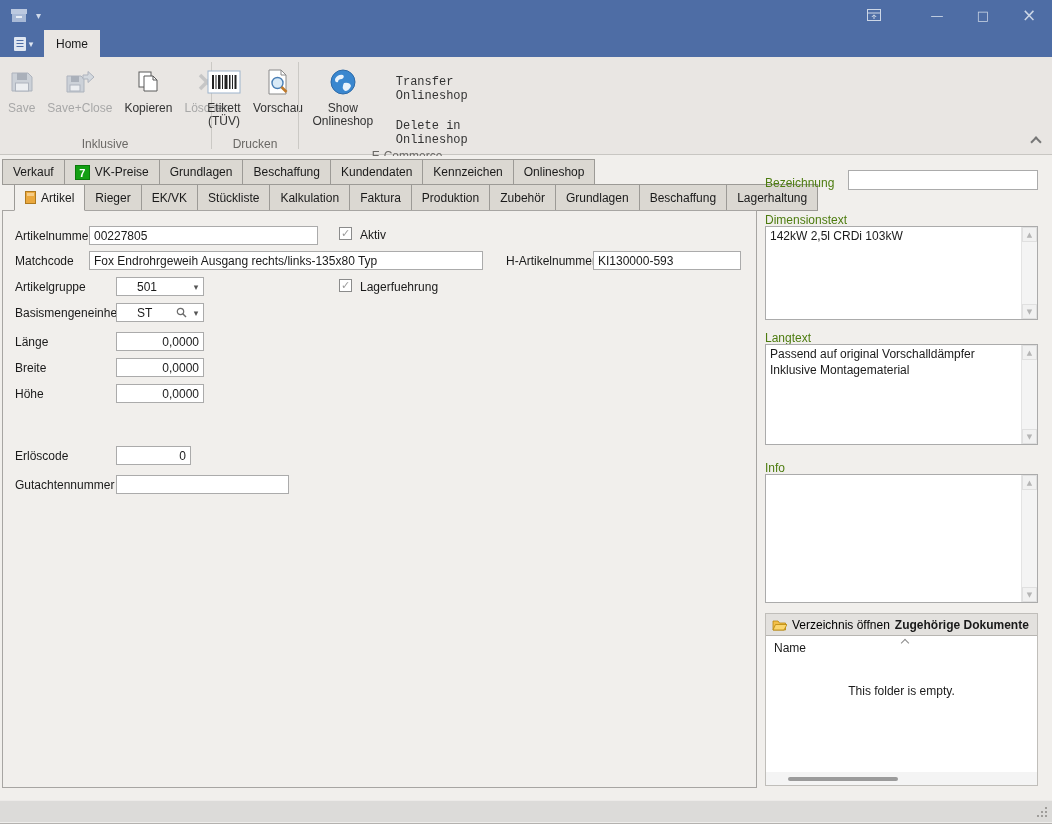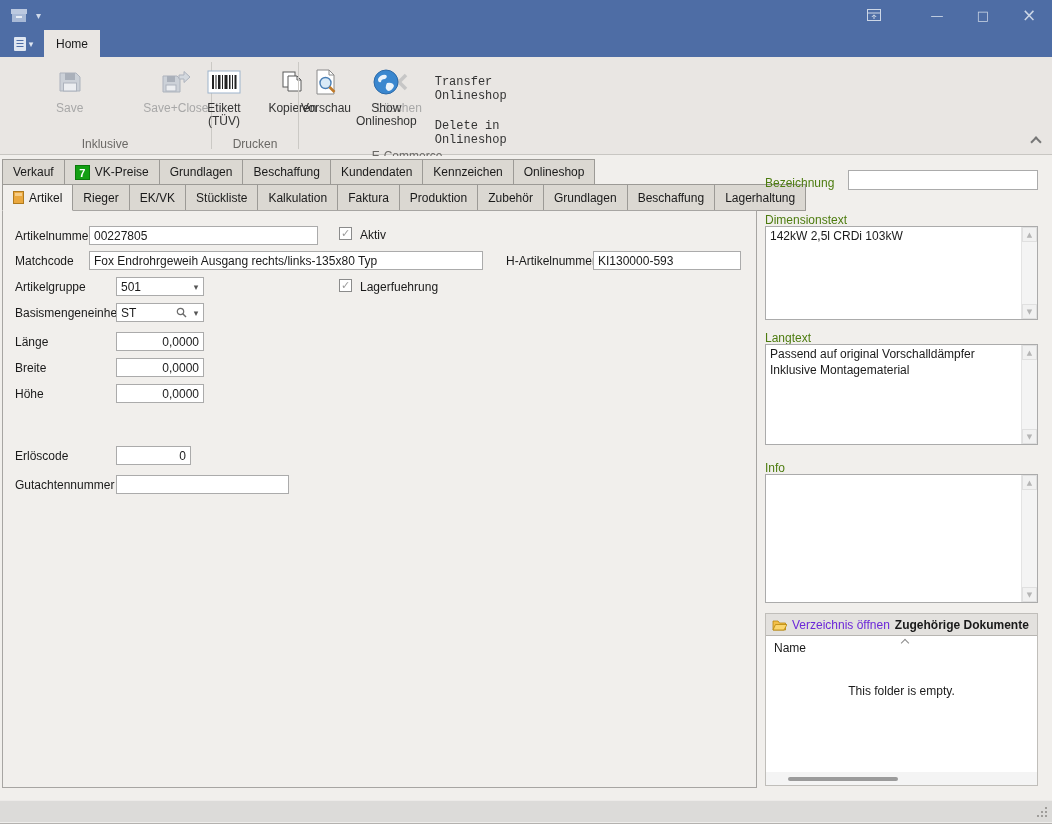--- a/index.html
+++ b/index.html
@@ -19,62 +19,62 @@
   .file-btn { width:34px; height:24px; margin-left:6px; margin-bottom:1px; background:transparent; border:none; display:flex; align-items:center; justify-content:center; gap:2px; }
   .file-caret { color:#dfe6f1; font-size:9px; }
   .home-tab { margin-left:4px; width:56px; height:27px; background:#e9e6e3; display:flex; align-items:center; justify-content:center; color:#1a1a1a; }
 
   
   .ribbon { position:absolute; left:0; top:57px; width:100%; height:98px; background:#e9e6e3; border-bottom:1px solid #c8c6c2; display:flex; }
   .rgroup { display:flex; flex-direction:column; height:100%; padding:0 2px; }
   .rgroup-buttons { flex:1; display:flex; align-items:flex-start; padding-top:4px; }
   .rgroup-label { text-align:center; color:#6a6865; font-size:12px; padding-bottom:3px; }
   .rsep { width:1px; background:#cbc9c5; margin:5px 1px; }
-  .rbtn { display:flex; flex-direction:column; align-items:center; background:transparent; border:none; padding:4px 6px 2px; gap:3px; color:#333; font-size:12px; font-family:"Liberation Sans", sans-serif;margin-left:48px; }
+  .rbtn { display:flex; flex-direction:column; align-items:center; background:transparent; border:none; padding:4px 6px 2px; gap:3px; color:#333; font-size:12px; font-family:"Liberation Sans", sans-serif; }
   .rbtn .ricon { height:34px; display:flex; align-items:center; justify-content:center; }
   .rbtn.disabled { color:#a8a8a8; }
   .rbtn .lbl { line-height:13px; }
   .etext-col { display:flex; flex-direction:column; justify-content:flex-start; gap:12px; padding:12px 4px 0 6px; }
   .rtextbtn { background:transparent; border:none; font-size:12px; color:#333; font-family:Liberation Mono, monospace; padding:2px 6px; text-align:left; }
   .collapse-chevron { position:absolute; right:12px; bottom:8px; width:8px; height:8px; border-left:2px solid #777; border-top:2px solid #777; transform:rotate(45deg); cursor:pointer; }
 
   
   .main { position:absolute; left:0; top:156px; width:100%; height:644px; background:#f1efec; }
 
   .tabrow { position:absolute; left:2px; display:flex; }
   .tabrow1 { top:3px; }
   .tabrow2 { top:28px; }
   .tab { height:26px; padding:0 10px; display:flex; align-items:center; gap:5px; background:#dbd8d2; border:1px solid #9c9a96; margin-right:-1px; white-space:nowrap; cursor:pointer; }
   .tabrow2 .tab { height:27px; }
-  .tab.active { background:#f1efec; border-bottom-color:#f1efec; z-index:3; }
+  .tab.active { background:#f1efec; border-bottom-color:#f1efec; z-index:3;margin-left:12px; }
   .badge { display:inline-block; width:15px; height:15px; background:#13a013; border:1px solid #0b7a0b; color:#fff; font-weight:bold; font-size:11px; line-height:14px; text-align:center; }
 
   
   .page { position:absolute; left:2px; top:54px; width:755px; height:578px; border:1px solid #a7a5a2; background:#f1efec; z-index:2; }
   .flabel { position:absolute; color:#1a1a1a; white-space:nowrap; }
   .finput { position:absolute; height:19px; border:1px solid #ababab; background:#fff; font-size:12px; font-family:"Liberation Sans", sans-serif; padding:0 4px; color:#1a1a1a; }
   .finput.num { text-align:right; }
   .combo { position:absolute; height:19px; border:1px solid #ababab; background:#fff; display:flex; align-items:center; }
-  .combo-val { flex:1; padding:0 4px; }
+  .combo-val { flex:1; padding:0 20px; }
   .combo-caret { width:14px; text-align:center; color:#555; font-size:9px; }
   .combo .mag { margin-right:2px; display:flex; align-items:center; }
   .checkbox { position:absolute; width:13px; height:13px; background:#fff; border:1px solid #8b8b8b; display:flex; align-items:center; justify-content:center; }
   .checkbox .check { color:#9a9a9a; font-size:11px; line-height:11px; }
 
   
   .rp-label { position:absolute; color:#4d7c0f; }
   .tbox { position:absolute; left:765px; width:273px; border:1px solid #ababab; background:#fff; }
   .tbox textarea { display:block; width:calc(100% - 17px); height:100%; border:none; resize:none; outline:none; font-family:"Liberation Sans", sans-serif; font-size:12px; color:#1a1a1a; padding:2px 4px; background:#fff; line-height:1.3; }
   .vscroll { position:absolute; right:0; top:0; bottom:0; width:16px; background:#f4f4f4; border-left:1px solid #e4e4e4; display:flex; flex-direction:column; justify-content:space-between; }
   .sarrow { height:15px; background:#f1f1f1; border:1px solid #e0e0e0; color:#b5b5b5; font-size:7px; display:flex; align-items:center; justify-content:center; font-family:"DejaVu Sans", sans-serif; }
 
   
   .docs { position:absolute; left:765px; top:457px; width:273px; height:173px; border:1px solid #c0beba; background:#fff; }
   .docs-header { height:22px; background:#e3e1de; border-bottom:1px solid #b7b5b1; display:flex; align-items:center; padding:0 6px; gap:5px; }
-  .docs-link { color:#6d28d9; cursor:pointer; }
+  .docs-link { color:#000000; cursor:pointer; }
   .docs-title { font-weight:bold; color:#1a1a1a; }
   .docs-body { position:relative; height:149px; background:#fff; }
   .docs-colname { position:absolute; left:8px; top:5px; }
   .sort-chevron { position:absolute; left:50%; top:4px; width:6px; height:6px; border-left:1.5px solid #8a8a8a; border-top:1.5px solid #8a8a8a; transform:rotate(45deg); }
   .docs-empty { position:absolute; left:0; top:48px; width:100%; text-align:center; color:#1a1a1a; }
   .docs-hscroll { position:absolute; left:0; right:0; bottom:0; height:13px; background:#f4f4f4; }
   .docs-hthumb { position:absolute; left:22px; top:5px; width:110px; height:4px; background:#9b9b9b; border-radius:2px; }
 
   
   .statusbar { position:absolute; left:0; top:800px; width:100%; height:22px; background:#dcdbd9; border-top:1px solid #eceae8; }

